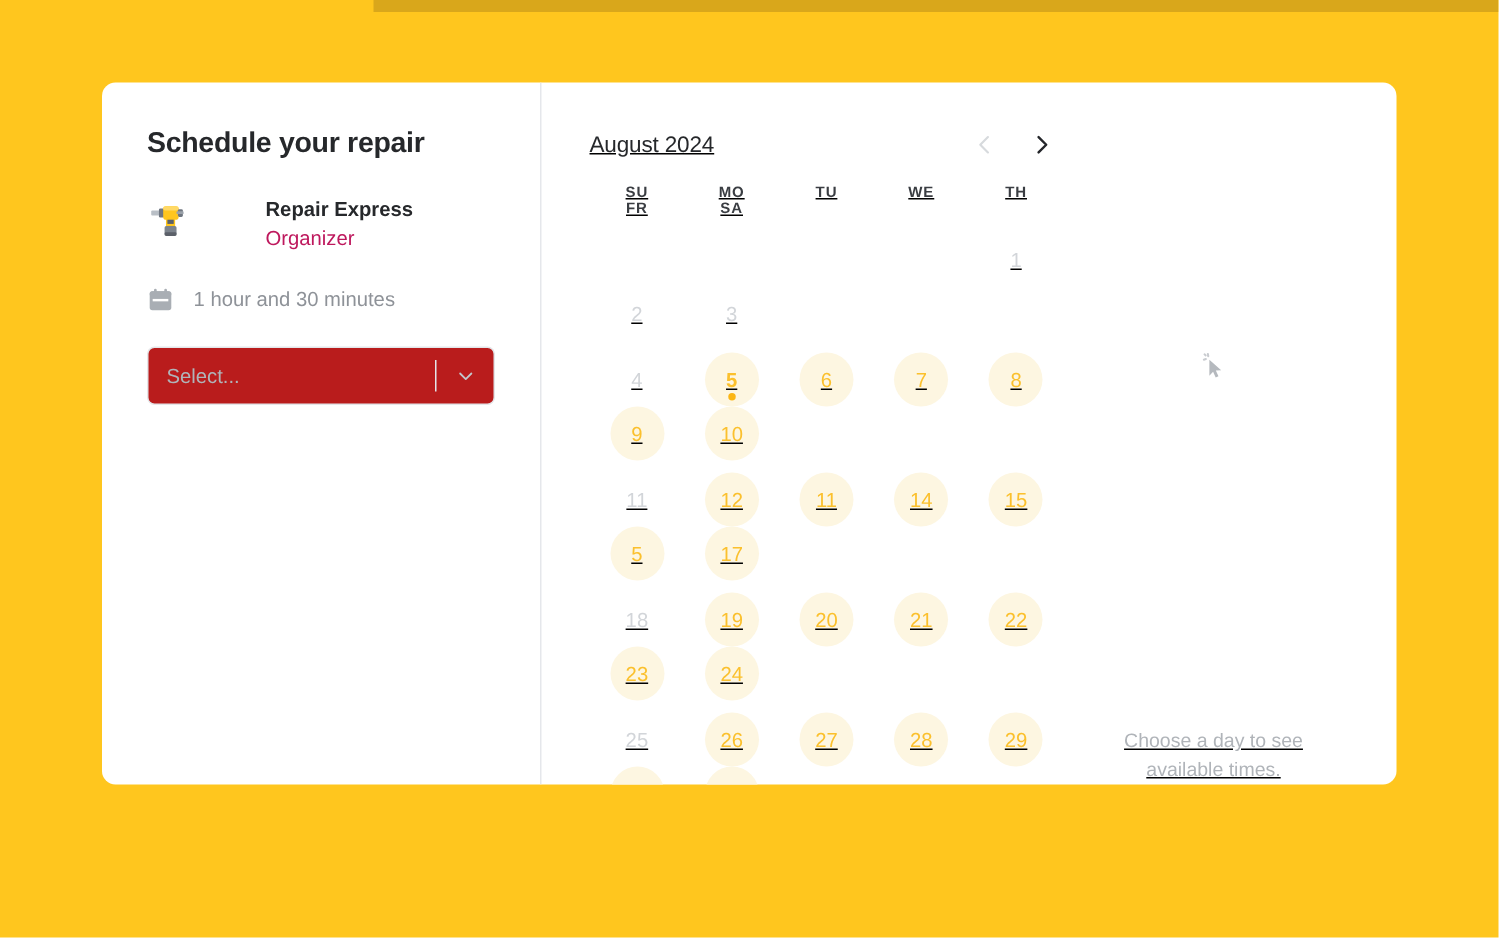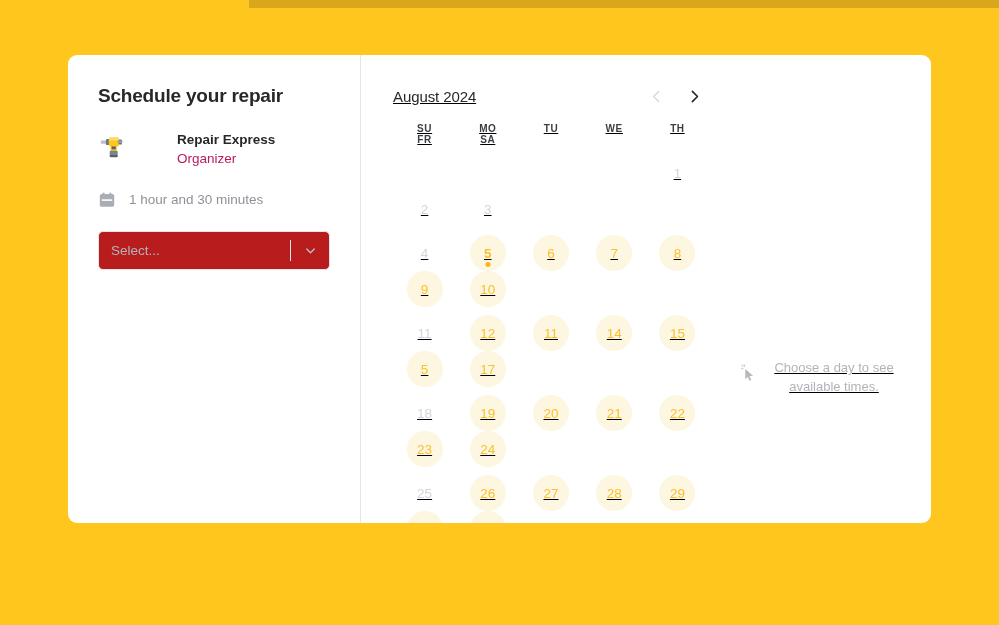--- a/index.html
+++ b/index.html
@@ -207,22 +207,23 @@
     width: 5px;
     height: 5px;
     border-radius: 50%;
     background: #fbb615;
   }
 
   
   .slots-col {
     flex: 1;
     display: flex;
-    align-items: center;
-    justify-content: flex-end;
+    flex-direction: column;
+    align-items: center;
+    justify-content: space-between;
     padding-top: 152px;
   }
   .cursor-icon { width: 22px; height: 22px; display:block; margin-bottom: 10px; }
   .empty-text {
     font-size: 13px;
     color: #b0b4b9;
     text-align: center;
     line-height: 1.45;
     max-width: 150px;
   }

